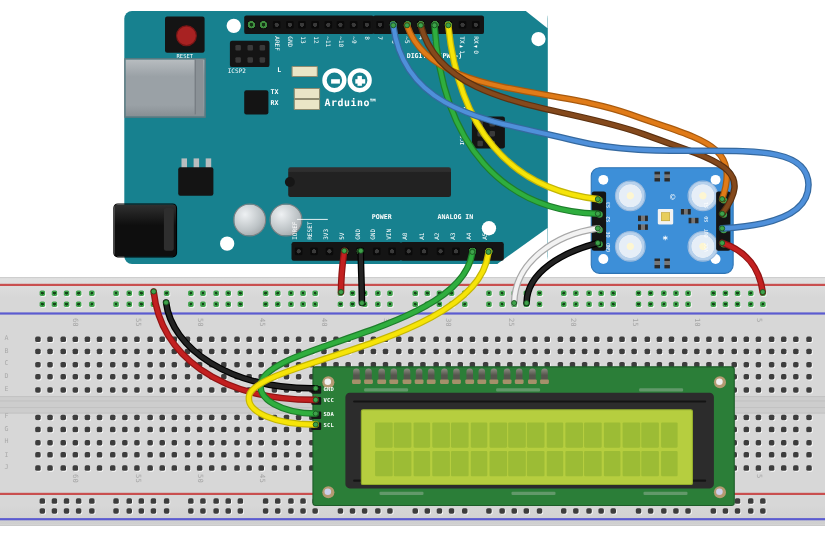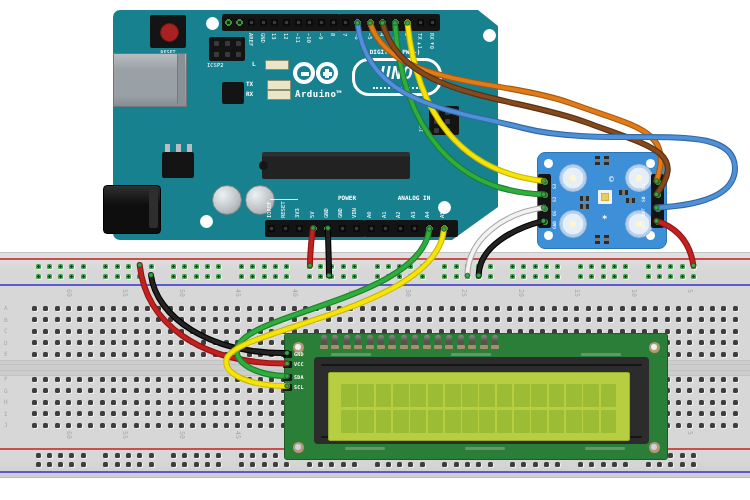--- a/index.html
+++ b/index.html
@@ -957,24 +957,20 @@
     <span class="ardtext" style="left:133px;top:81px;font-size:6px;font-weight:bold">RX</span>
     <div class="ledrect" style="left:154px;top:80px"></div>
 
     <div class="abs" style="left:180px;top:52px;width:14px;height:14px;border:4.5px solid #fff;border-radius:50%"></div>
     <div class="abs" style="left:203px;top:52px;width:14px;height:14px;border:4.5px solid #fff;border-radius:50%"></div>
     <div class="abs" style="left:187.5px;top:62px;width:8px;height:3.5px;background:#fff"></div>
     <div class="abs" style="left:209.5px;top:62px;width:9px;height:3.5px;background:#fff"></div>
     <div class="abs" style="left:212.25px;top:59.25px;width:3.5px;height:9px;background:#fff"></div>
     <span class="ardtext" style="left:182px;top:80px;font-size:9px;font-weight:bold;letter-spacing:.5px">Arduino™</span>
 
-    <div class="abs" style="left:239px;top:48px;width:84px;height:32px;border:3px solid #fff;border-radius:17px">
-      <span class="ardtext" style="left:0;top:4px;width:84px;font-size:17px;font-weight:bold;font-style:italic;text-align:center;letter-spacing:1px">UNO</span>
-      <div class="abs" style="left:18px;top:26px;width:48px;border-top:2px dotted rgba(255,255,255,.9)"></div>
-    </div>
 
     <div class="plate" style="left:109px;top:72px;width:22px;height:22px"></div>
     <div class="plate" style="left:316px;top:96px;width:30px;height:29px"></div>
     <span class="ardtext vl-up hlabel" style="left:306px;top:98px;font-size:5px">ICSP</span>
     <span class="ardtext" style="left:308px;top:88px;font-size:5px">1</span>
     <div class="plate" style="left:149px;top:142px;width:148px;height:27px;background:linear-gradient(#2f2f2f 14%,#222 18%)"></div>
     <div class="abs" style="left:146px;top:151px;width:9px;height:9px;border-radius:50%;background:#161616"></div>
     <div class="abs" style="left:52px;top:134px;width:5px;height:10px;background:#b9bdbf"></div>
     <div class="abs" style="left:63px;top:134px;width:5px;height:10px;background:#b9bdbf"></div>
     <div class="abs" style="left:74px;top:134px;width:5px;height:10px;background:#b9bdbf"></div>

